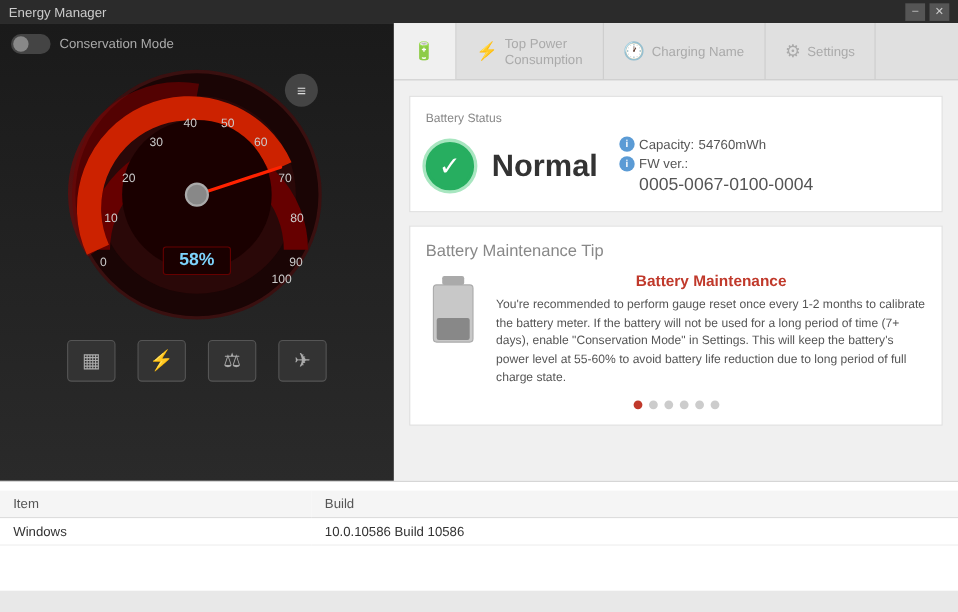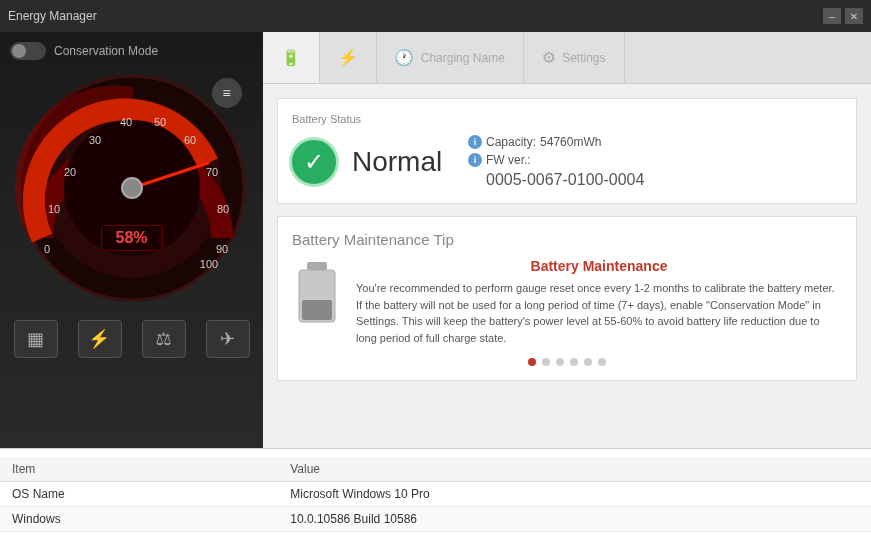--- a/index.html
+++ b/index.html
@@ -7,42 +7,42 @@
 
     
     .title-bar {
       background: #2b2b2b;
       color: #ccc;
       font-size: 12px;
       padding: 4px 8px;
       display: flex;
       align-items: center;
       justify-content: space-between;
-      height: 32px;
+      height: 21px;
     }
     .title-bar-controls { display: flex; gap: 4px; }
     .title-bar-btn {
       width: 18px; height: 16px;
       background: #555;
       border: none;
       color: #ccc;
       font-size: 10px;
       cursor: pointer;
       display: flex; align-items: center; justify-content: center;
     }
 
     
     .main-layout {
       display: flex;
       height: 416px;
     }
 
     
     .left-panel {
-      width: 263px;
+      width: 358px;
       background: linear-gradient(to bottom, #1a1a1a, #2a2a2a);
       display: flex;
       flex-direction: column;
       align-items: center;
       padding: 10px;
       position: relative;
     }
 
     .conservation-toggle {
       display: flex;
@@ -83,26 +83,26 @@
       background: #444;
       border: none;
       border-radius: 50%;
       cursor: pointer;
       display: flex; align-items: center; justify-content: center;
       color: #ddd;
       font-size: 14px;
     }
     .gauge-percent {
       position: absolute;
-      bottom: 57px;
+      bottom: 47px;
       left: 50%;
       transform: translateX(-50%);
       background: #1a0000;
       border: 1px solid #600;
-      color: #ef4444;
+      color: #7dd3fc;
       font-size: 16px;
       font-weight: bold;
       padding: 3px 14px;
       border-radius: 3px;
     }
 
     
     .bottom-icons {
       display: flex;
       gap: 20px;
@@ -183,21 +183,21 @@
       border-radius: 50%;
       display: flex; align-items: center; justify-content: center;
       color: white;
       font-size: 24px;
       border: 3px solid #27ae60;
       box-shadow: 0 0 0 3px #a8e6c0;
     }
     .battery-normal-text {
       font-size: 28px;
       color: #333;
-      font-weight: 400;
+      font-weight: 700;
       min-width: 100px;
     }
     .battery-info {
       flex: 1;
       font-size: 12px;
       color: #555;
     }
     .battery-info-row {
       display: flex;
       align-items: center;
@@ -270,21 +270,21 @@
       border-radius: 50%;
       background: #ccc;
     }
     .dot.active { background: #c0392b; }
 
     
     .bottom-table-area {
       background: #fff;
       border-top: 1px solid #ccc;
       padding: 8px 0;
-      height: 116px;
+      height: 100px;
       overflow-y: auto;
     }
     table {
       width: 100%;
       border-collapse: collapse;
       font-size: 12px;
     }
     thead th {
       background: #f5f5f5;
       padding: 5px 12px;
@@ -368,20 +368,21 @@
   </div>
 
   <div class="right-panel">
 
     <div class="tabs">
       <div class="tab active">
         <span class="tab-icon">🔋</span>
       </div>
       <div class="tab disabled">
         <span class="tab-icon">⚡</span>
+        <span>Top Power<br>Consumption</span>
       </div>
       <div class="tab disabled">
         <span class="tab-icon">🕐</span>
         <span>Charging Name</span>
       </div>
       <div class="tab disabled">
         <span class="tab-icon">⚙</span>
         <span>Settings</span>
       </div>
     </div>
@@ -434,27 +435,23 @@
       </div>
     </div>
   </div>
 </div>
 
 <div class="bottom-table-area">
   <table>
     <thead>
       <tr>
         <th>Item</th>
-        <th>Value</th>
+        <th>Build</th>
       </tr>
     </thead>
     <tbody id="table-body">
-        <tr>
-          <td>OS Name</td>
-          <td>Microsoft Windows 10 Pro</td>
-        </tr>
         <tr>
           <td>Windows</td>
           <td>10.0.10586 Build 10586</td>
         </tr>
       </tbody>
   </table>
 </div>
 
 </body></html>

